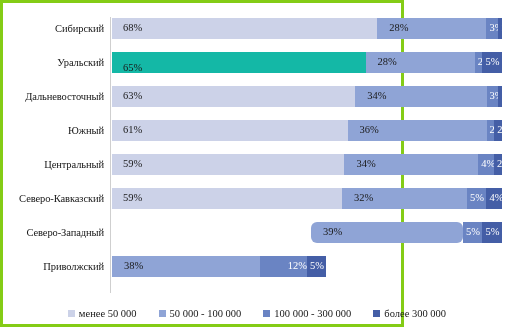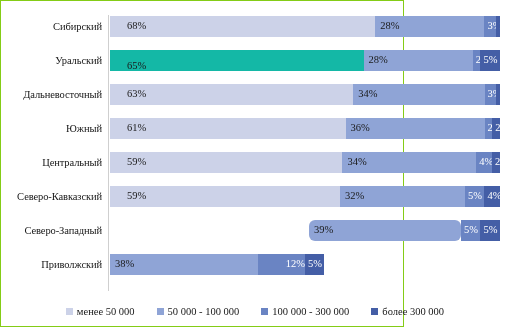--- a/index.html
+++ b/index.html
@@ -5,21 +5,21 @@
   html,body{margin:0;padding:0;}
   body{
     width:510px;height:329px;
     background:#ffffff;
     font-family:"Liberation Serif", serif;
     overflow:hidden;
   }
   #chart-frame{
     position:absolute;left:0;top:0;
     width:404px;height:327px;
-    border:1px solid #84cc16;
+    border:3px solid #84cc16;
     background:#ffffff;
     box-sizing:border-box;
   }
   #plot-region{
     position:absolute;
     left:6px;top:8px;
     width:496px;height:285px;
   }
   #category-axis-line{
     position:absolute;
@@ -60,22 +60,22 @@
   }
   .seg-val{
     font-size:10.5px;
     white-space:nowrap;
     line-height:1;
   }
   .seg-0{background:#ccd2e8;}
   .seg-1{background:#8fa4d6;}
   .seg-2{background:#6a84c3;}
   .seg-3{background:#445ea6;}
-  .seg-0 .seg-val{color:#1a1a1a;padding-left:17px;}
-  .seg-1 .seg-val{color:#1a1a1a;padding-left:5px;}
+  .seg-0 .seg-val{color:#1a1a1a;padding-left:11px;}
+  .seg-1 .seg-val{color:#1a1a1a;padding-left:12px;}
   .seg-2 .seg-val{color:#ffffff;padding-left:3px;}
   .seg-3 .seg-val{color:#ffffff;padding-left:3px;}
   .seg-2 .seg-val, .seg-3 .seg-val{font-weight:normal;}
 
   #legend{
     position:absolute;
     left:6px;
     top:300px;
     width:496px;
     height:20px;

